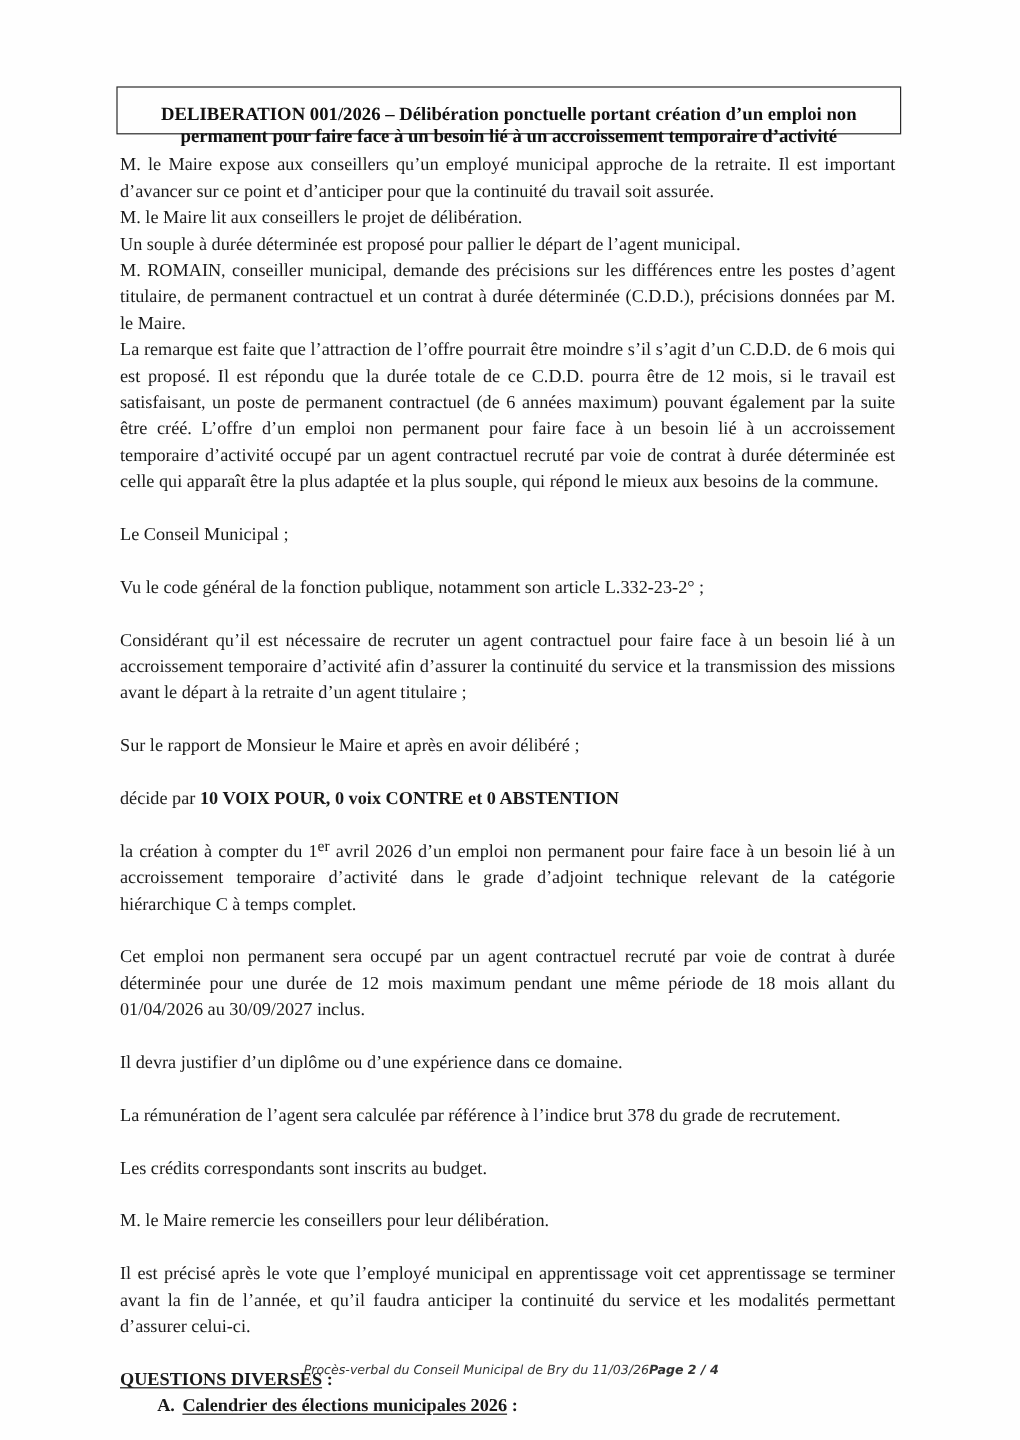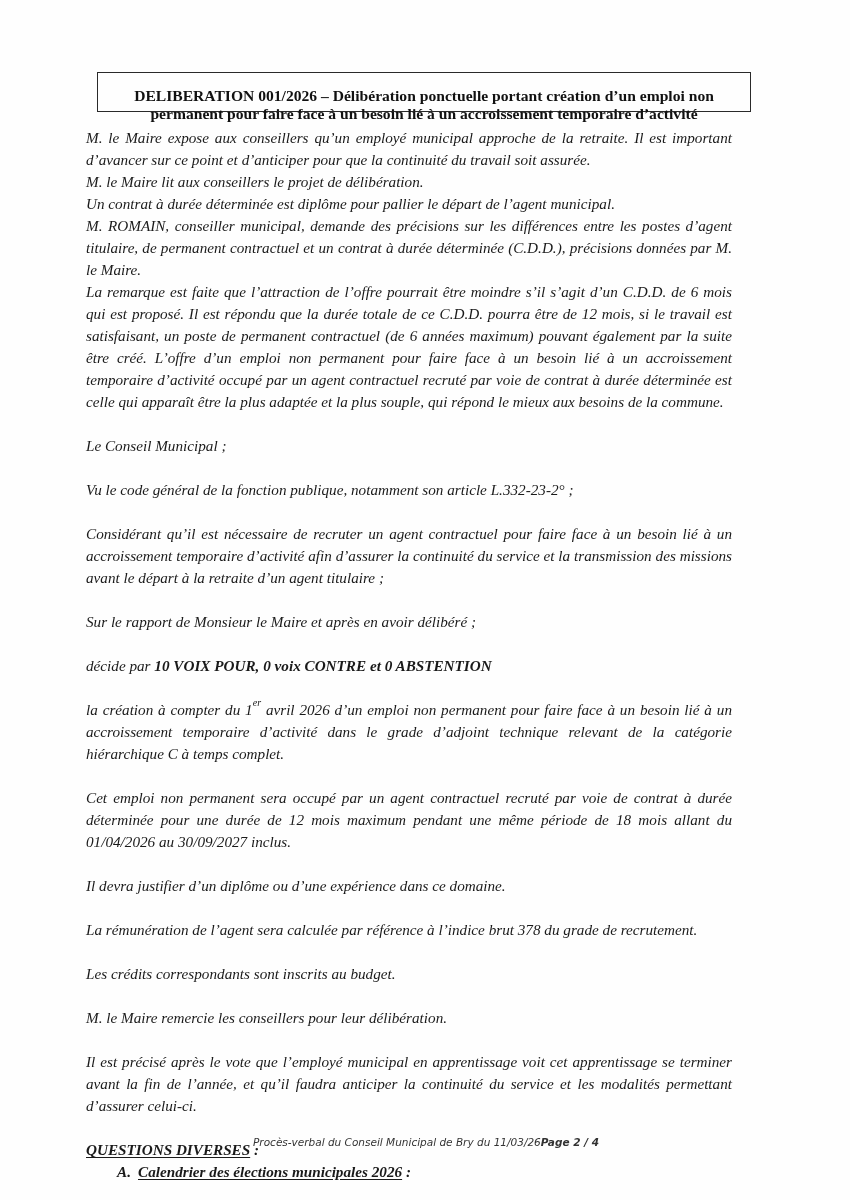--- a/index.html
+++ b/index.html
@@ -32,36 +32,35 @@
       text-align: center;
       font-weight: bold;
       font-size: 15.6px;
       line-height: 18px;
       padding-top: 14px;
       color: #111;
     }
     .title-box .t-line { display: block; white-space: nowrap; }
     .content {
       position: absolute;
-      left: 86px;
+      left: 100px;
       top: 127px;
       width: 646px;
       font-size: 15.2px;
       line-height: 22px;
-      font-style: italic;
     }
     .p {
       margin: 0;
       text-align: justify;
       text-align-last: left;
     }
     .gap { margin-top: 22px; }
     .bold { font-weight: bold; }
     sup.ord {
-      font-size: 10px;
+      font-size: 13px;
       vertical-align: top;
       position: relative;
       top: -1px;
       line-height: 1;
     }
     .section-head {
       margin: 0;
       font-weight: bold;
       text-decoration: underline;
       text-underline-offset: 2px;
@@ -93,21 +92,21 @@
 <div class="page">
 
   <div class="title-box">
     <span class="t-line">DELIBERATION 001/2026 – Délibération ponctuelle portant création d’un emploi non</span>
     <span class="t-line">permanent pour faire face à un besoin lié à un accroissement temporaire d’activité</span>
   </div>
 
   <div class="content">
     <p class="p">M. le Maire expose aux conseillers qu’un employé municipal approche de la retraite. Il est important d’avancer sur ce point et d’anticiper pour que la continuité du travail soit assurée.</p>
     <p class="p">M. le Maire lit aux conseillers le projet de délibération.</p>
-    <p class="p">Un contrat à durée déterminée est diplôme pour pallier le départ de l’agent municipal.</p>
+    <p class="p">Un souple à durée déterminée est proposé pour pallier le départ de l’agent municipal.</p>
     <p class="p">M. ROMAIN, conseiller municipal, demande des précisions sur les différences entre les postes d’agent titulaire, de permanent contractuel et un contrat à durée déterminée (C.D.D.), précisions données par M. le Maire.</p>
     <p class="p">La remarque est faite que l’attraction de l’offre pourrait être moindre s’il s’agit d’un C.D.D. de 6 mois qui est proposé. Il est répondu que la durée totale de ce C.D.D. pourra être de 12 mois, si le travail est satisfaisant, un poste de permanent contractuel (de 6 années maximum) pouvant également par la suite être créé. L’offre d’un emploi non permanent pour faire face à un besoin lié à un accroissement temporaire d’activité occupé par un agent contractuel recruté par voie de contrat à durée déterminée est celle qui apparaît être la plus adaptée et la plus souple, qui répond le mieux aux besoins de la commune.</p>
 
     <p class="p gap">Le Conseil Municipal ;</p>
     <p class="p gap">Vu le code général de la fonction publique, notamment son article L.332-23-2° ;</p>
     <p class="p gap">Considérant qu’il est nécessaire de recruter un agent contractuel pour faire face à un besoin lié à un accroissement temporaire d’activité afin d’assurer la continuité du service et la transmission des missions avant le départ à la retraite d’un agent titulaire ;</p>
     <p class="p gap">Sur le rapport de Monsieur le Maire et après en avoir délibéré ;</p>
 
     <p class="p gap"><span>décide par </span><span class="bold">10 VOIX POUR, 0 voix CONTRE et 0 ABSTENTION</span></p>
 

